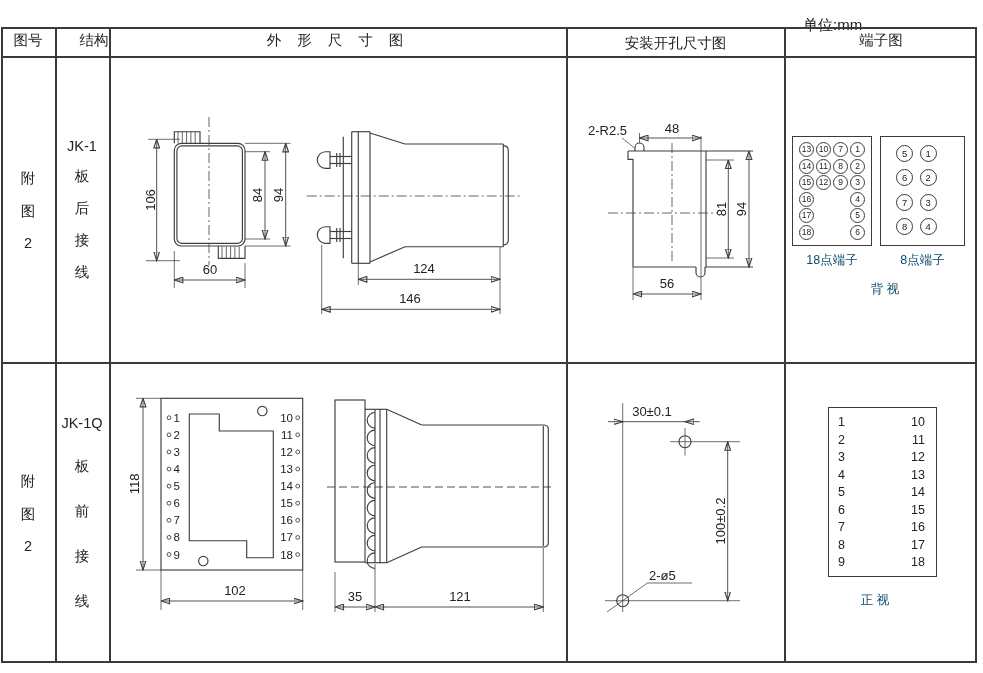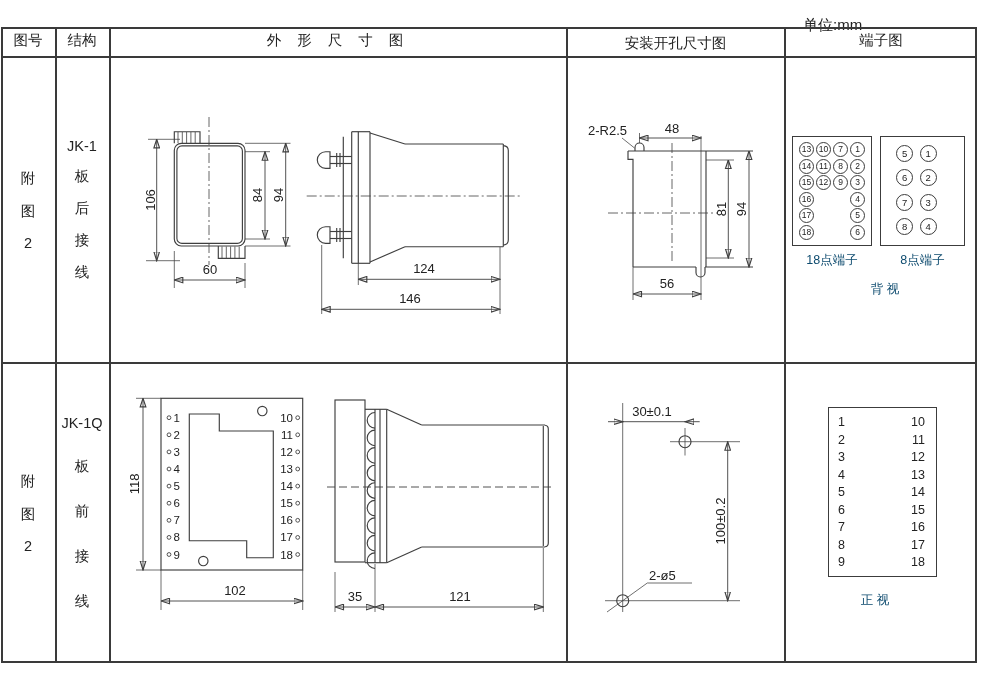--- a/index.html
+++ b/index.html
@@ -41,21 +41,21 @@
 
 <div class="tableframe"></div>
 <div class="vline" style="left:55px;top:27px;height:636px;"></div>
 <div class="vline" style="left:109px;top:27px;height:636px;"></div>
 <div class="vline" style="left:566px;top:27px;height:636px;"></div>
 <div class="vline" style="left:784px;top:27px;height:636px;"></div>
 <div class="hline" style="left:1px;top:56px;width:976px;"></div>
 <div class="hline" style="left:1px;top:362px;width:976px;height:2px;"></div>
 
 <div class="hcell" style="left:1px;top:27px;width:54px;">图号</div>
-<div class="hcell" style="left:55px;top:27px;width:54px;">结构</div>
+<div class="hcell" style="left:67px;top:27px;width:54px;">结构</div>
 <div class="hcell" style="left:110px;top:27px;width:456px;letter-spacing:6px;">外 形 尺 寸 图</div>
 <div class="hcell" style="left:567px;top:30px;width:217px;">安装开孔尺寸图</div>
 <div class="hcell" style="left:785px;top:27px;width:192px;">端子图</div>
 
 <div class="vstack" style="left:1px;top:57px;width:54px;height:305px;gap:14px;">
     <div>附</div>
     <div>图</div>
     <div>2</div>
   </div>
 <div class="vstack" style="left:55px;top:57px;width:54px;height:305px;gap:13px;">

